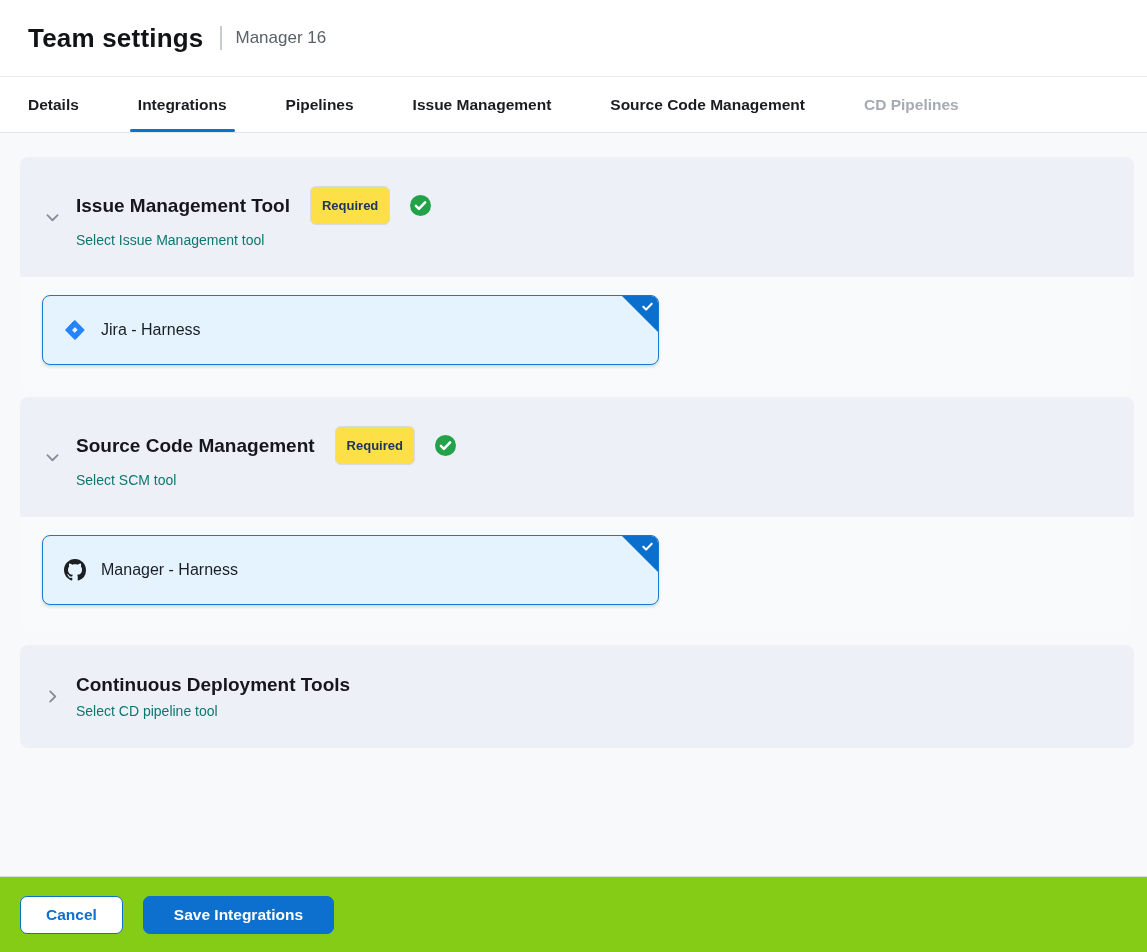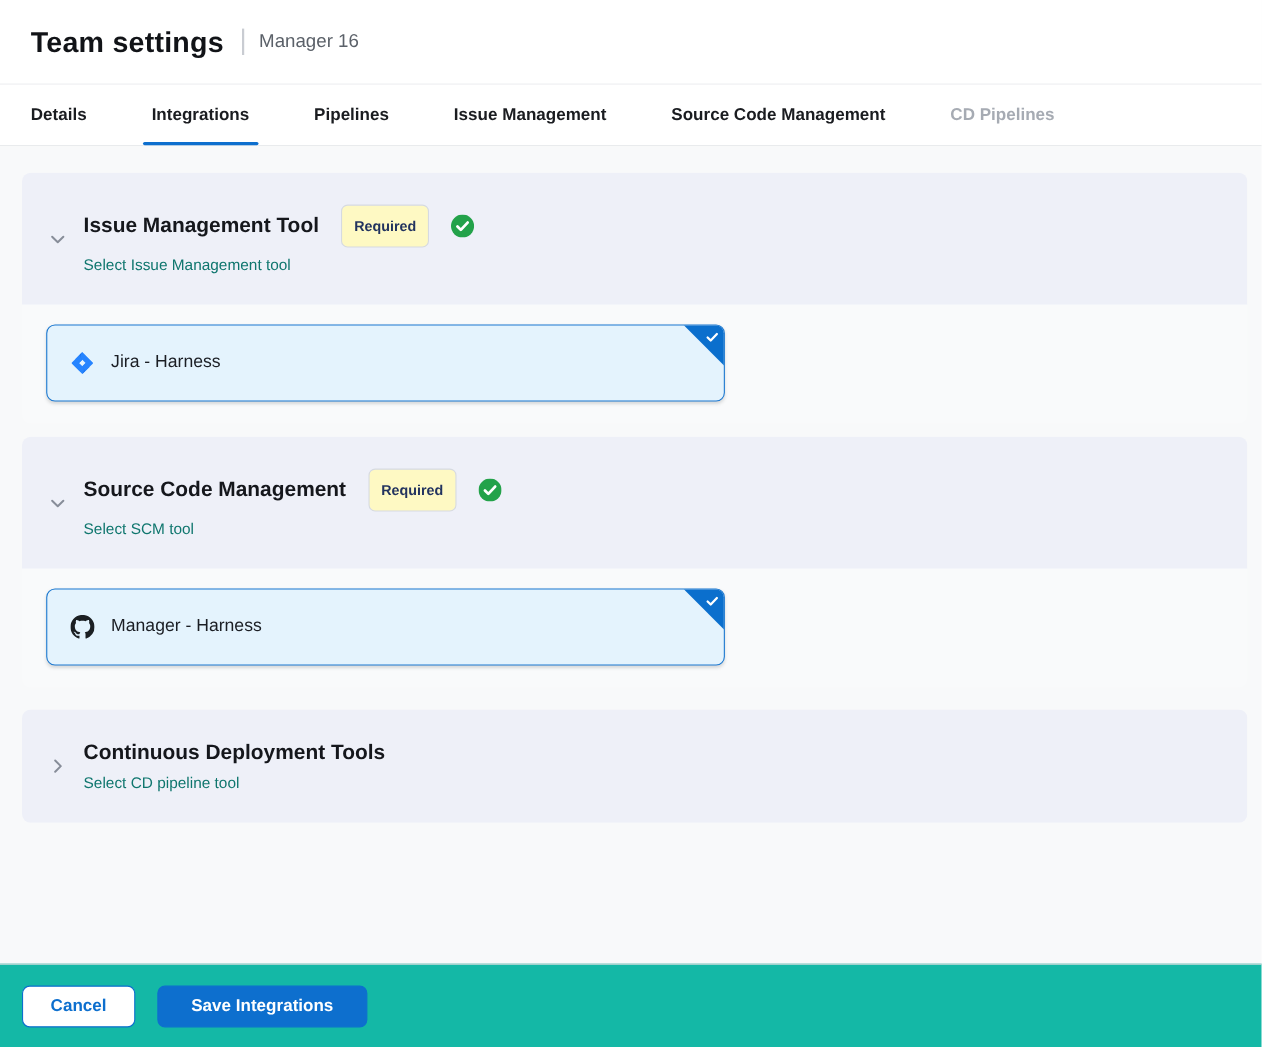--- a/index.html
+++ b/index.html
@@ -52,21 +52,21 @@
   }
   .section-header.tall { height:120px; }
   .section-header.collapsed { height:103px; }
 
   .chev { width:17px; height:17px; margin-right:15px; flex:0 0 17px; }
 
   .sec-text { display:flex; flex-direction:column; gap:7px; }
   .sec-title-row { display:flex; align-items:center; gap:20px; }
   .sec-title { font-size:19px; font-weight:700; color:#15171c; }
   .badge {
-    background:#fef9c3; border:1px solid #d6dae1; border-radius:6px;
+    background:#fde047; border:1px solid #d6dae1; border-radius:6px;
     padding:12px 11px; font-size:13px; font-weight:700; color:#22335f;
     line-height:1;
   }
   .check-circle { width:21px; height:21px; }
   .sec-subtitle { font-size:14px; color:#0f766e; }
 
   .section-body { background:#f9fafb; padding:18px 22px 20px; }
 
   
   .tool-card {
@@ -80,21 +80,21 @@
   .tool-name { font-size:16px; font-weight:500; color:#1b1e24; }
   .corner {
     position:absolute; top:-1px; right:-1px; width:38px; height:38px;
     background:#0b6fcd;
     clip-path:polygon(0 0,100% 0,100% 100%);
   }
   .corner svg { position:absolute; top:4px; right:4px; width:15px; height:15px; }
 
   
   .footer {
-    flex:0 0 76px; background:#14b8a6; border-top:1px solid #dcdddf;
+    flex:0 0 76px; background:#84cc16; border-top:1px solid #dcdddf;
     display:flex; align-items:center; padding:0 20px; gap:20px;
   }
   .btn {
     height:38px; border-radius:7px; font-size:15.5px; font-weight:700;
     font-family:inherit; cursor:pointer; line-height:1;
   }
   .btn-cancel {
     background:#fff; border:1.5px solid #0d6fce; color:#0d6fce; padding:0 25px;
   }
   .btn-save {

